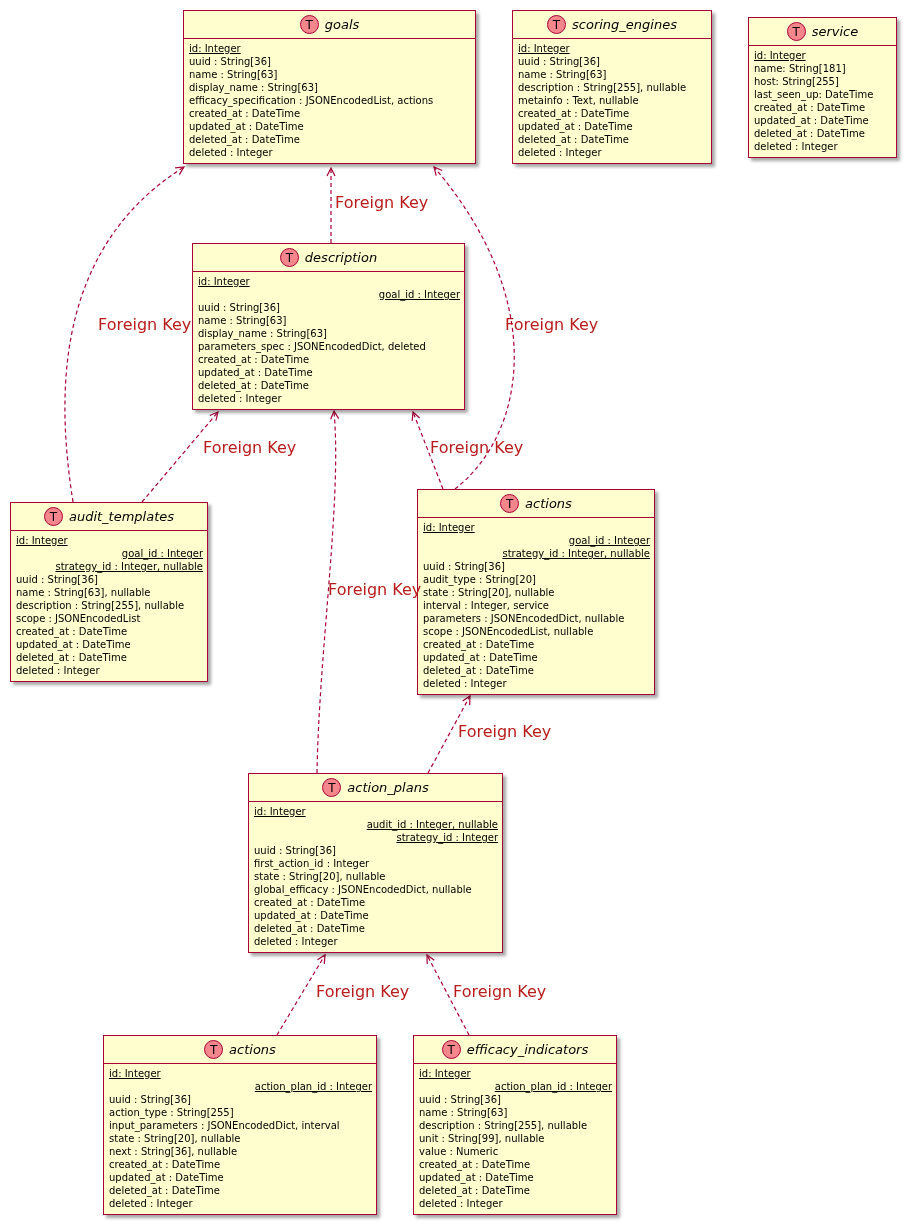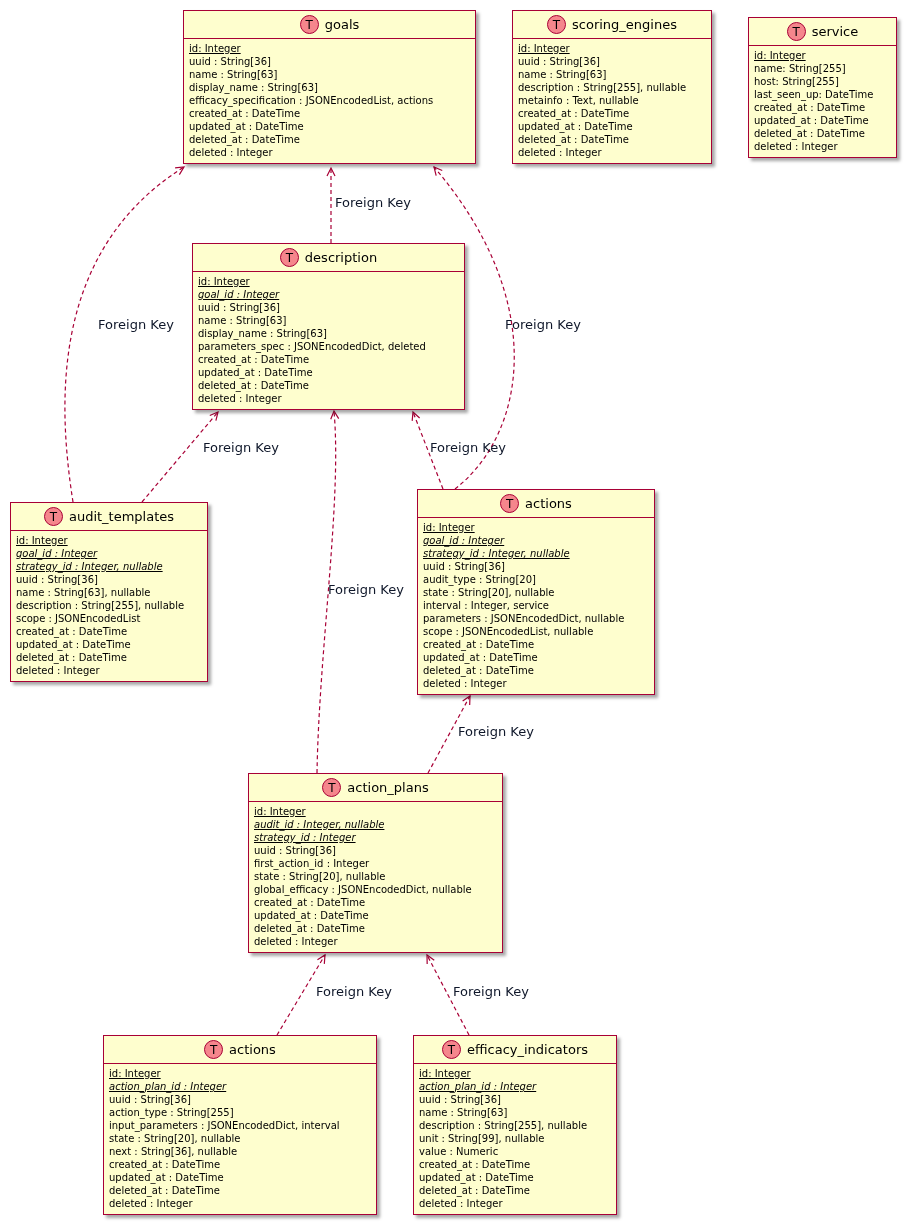--- a/index.html
+++ b/index.html
@@ -16,26 +16,26 @@
   #rel-svg{position:absolute;left:0;top:0;width:907px;height:1224px;}
   .rel-path{fill:none;stroke:var(--border);stroke-width:1.2;stroke-dasharray:4 3;}
   .rel-arrow{fill:none;stroke:var(--border);stroke-width:1.2;}
   .tbl{position:absolute;background:var(--tbl-bg);border:1.5px solid var(--border);
     box-shadow:3px 3px 3px rgba(0,0,0,0.35);}
   .tbl-hdr{display:flex;align-items:center;justify-content:center;gap:6px;
     padding:3px 8px;border-bottom:1px solid var(--border);height:28px;}
   .spot{width:19px;height:19px;border-radius:50%;background:var(--spot-bg);
     border:1px solid var(--border);display:flex;align-items:center;justify-content:center;
     font-size:12px;line-height:1;color:#000;flex:0 0 auto;}
-  .tbl-name{font-size:13px;white-space:nowrap;}
+  .tbl-name{font-size:13px;white-space:nowrap;font-style:italic;}
   .tbl-body{padding:3px 0 4px 0;}
   .fld{font-size:10px;line-height:13px;padding:0 4px 0 5px;white-space:nowrap;}
   .fld.pk{text-decoration:underline;}
-  .fld.fk{text-decoration:underline;font-style:italic;}
-  .fk-label{position:absolute;font-size:13px;line-height:14px;white-space:nowrap;color:#0f172a;}
+  .fld.fk{text-decoration:underline;text-align:right;}
+  .fk-label{position:absolute;font-size:16px;line-height:14px;white-space:nowrap;color:#b91c1c;}
 </style>
 </head>
 <body>
 
 <div id="diagram" class="canvas">
   <svg id="rel-svg" width="907" height="1224" viewBox="0 0 907 1224">
     <defs>
       <marker id="arrowhead" markerWidth="11" markerHeight="11" refX="9" refY="5" orient="auto" markerUnits="userSpaceOnUse">
         <path class="rel-arrow" d="M1,1 L9,5 L1,9"></path>
       </marker>
@@ -85,21 +85,21 @@
         <div class="fld">deleted : Integer</div>
       </div>
     </div>
     <div class="tbl" style="left: 748px; top: 17px; width: 149px;">
       <div class="tbl-hdr">
         <span class="spot">T</span>
         <span class="tbl-name">service</span>
       </div>
       <div class="tbl-body">
         <div class="fld pk">id: Integer</div>
-        <div class="fld">name: String[255]</div>
+        <div class="fld">name: String[181]</div>
         <div class="fld">host: String[255]</div>
         <div class="fld">last_seen_up: DateTime</div>
         <div class="fld">created_at : DateTime</div>
         <div class="fld">updated_at : DateTime</div>
         <div class="fld">deleted_at : DateTime</div>
         <div class="fld">deleted : Integer</div>
       </div>
     </div>
     <div class="tbl" style="left: 192px; top: 243px; width: 273px;">
       <div class="tbl-hdr">

